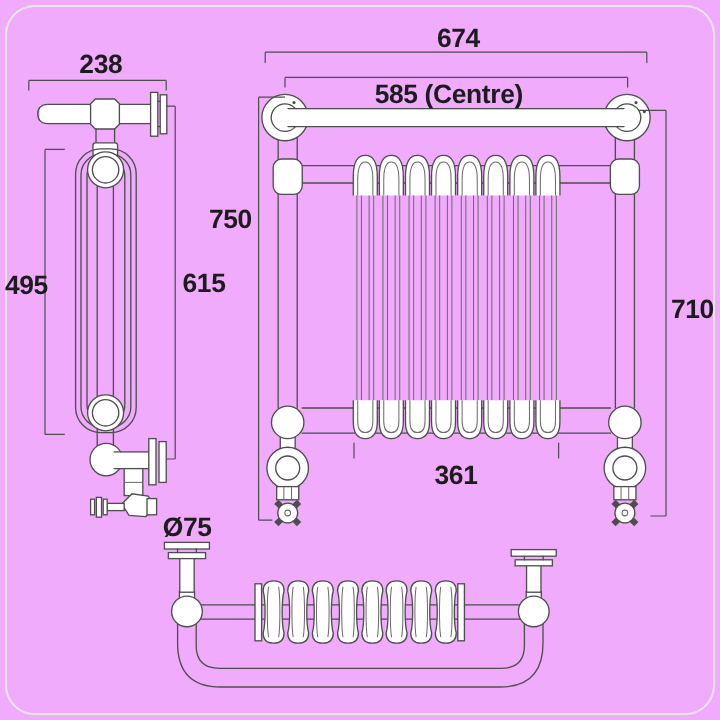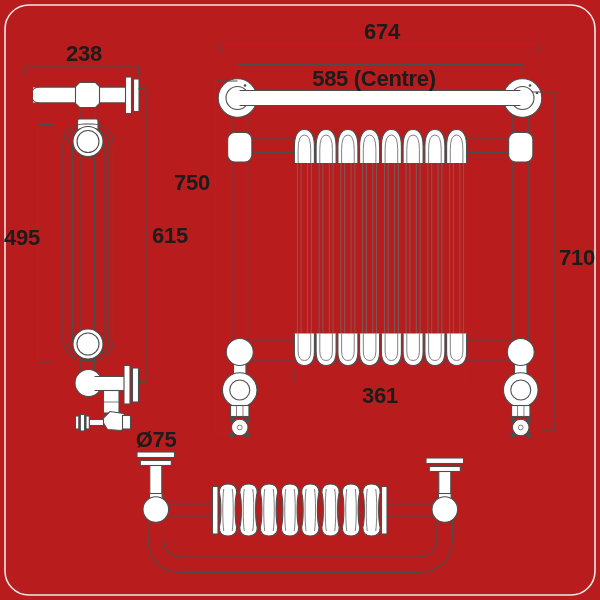--- a/index.html
+++ b/index.html
@@ -1,16 +1,16 @@
 <!DOCTYPE html>
 <html><head>
 <meta charset="utf-8">
 <style>
   html,body{margin:0;padding:0;background:#fff;}
-  .canvas{position:relative;width:600px;height:600px;background:#b91c1c;overflow:hidden;}
+  .canvas{position:relative;width:600px;height:600px;background:#f0abfc;overflow:hidden;}
   svg{position:absolute;left:0;top:0;}
   .s{stroke:#4d4d4d;stroke-width:1.1;fill:none;stroke-linecap:round;}
   .f{stroke:#4d4d4d;stroke-width:1.1;fill:#ffffff;}
   .t{stroke:#6a6a6a;stroke-width:0.85;fill:none;}
   .d{stroke:#4d4d4d;stroke-width:1;fill:none;}
   .lbl{font-family:"Liberation Sans",sans-serif;font-size:22px;font-weight:600;fill:#1c1c1c;letter-spacing:-0.3px;}
   .dot{fill:#4d4d4d;stroke:none;}
 </style>
 </head>
 <body>

